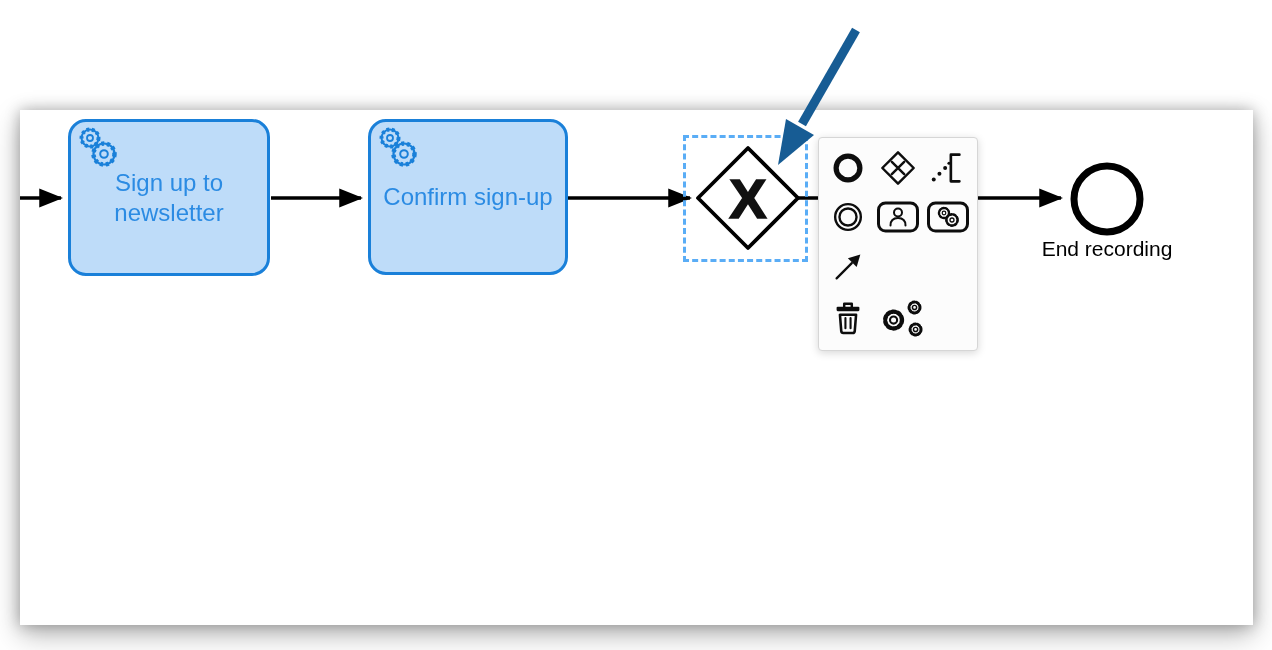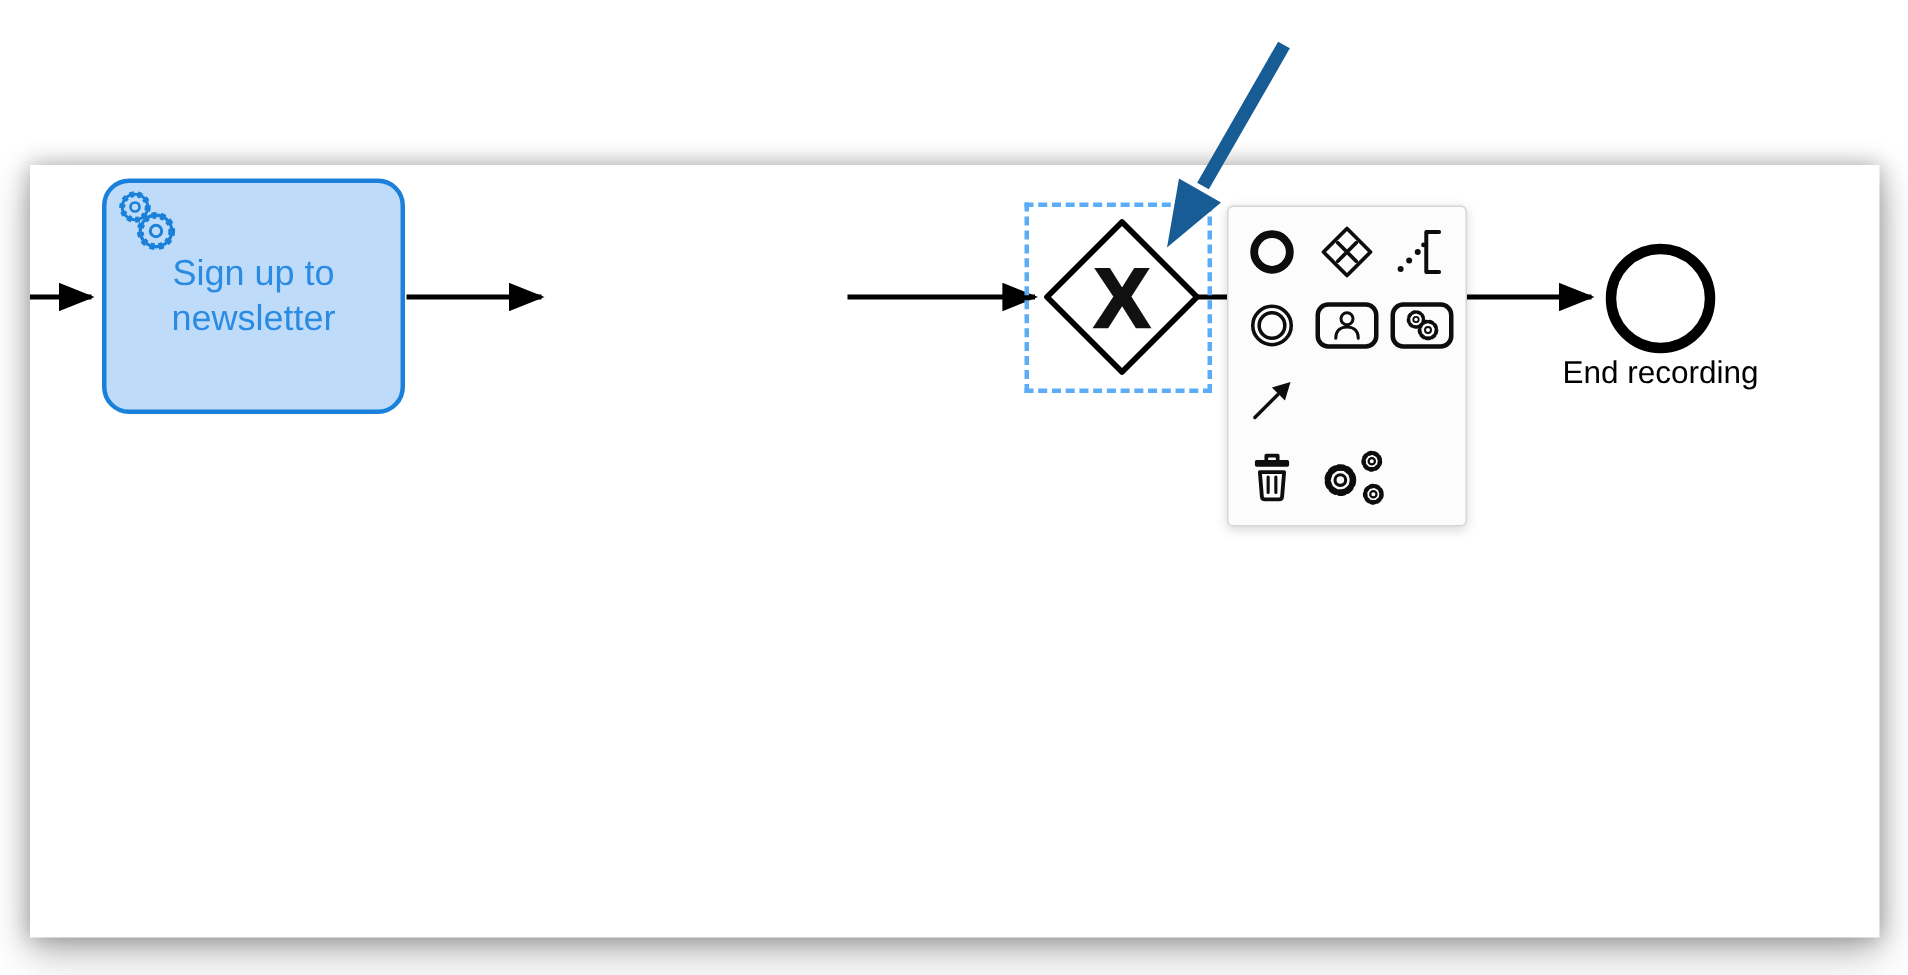--- a/index.html
+++ b/index.html
@@ -99,20 +99,34 @@
           <circle cx="16" cy="14" r="3" stroke-width="1.8"></circle>
           <circle cx="30" cy="30" r="10.5" fill="var(--task-fill,#bedcf9)" stroke="none"></circle>
           <circle cx="30" cy="30" r="10.5" stroke-width="4.5" stroke-dasharray="3 2.8"></circle>
           <circle cx="30" cy="30" r="10.5" stroke-width="2.2"></circle>
           <circle cx="30" cy="30" r="3.8" stroke-width="2"></circle>
         </g>
       </svg>
       <div class="tlabel">Sign up to newsletter</div>
     </div>
 
+    <div class="task task-2">
+      <svg class="task-gears" width="52" height="52" viewBox="0 0 52 52">
+        <g class="gicon">
+          <circle cx="16" cy="14" r="8.5" stroke-width="4" stroke-dasharray="2.7 2.5"></circle>
+          <circle cx="16" cy="14" r="8.5" stroke-width="2"></circle>
+          <circle cx="16" cy="14" r="3" stroke-width="1.8"></circle>
+          <circle cx="30" cy="30" r="10.5" fill="var(--task-fill,#bedcf9)" stroke="none"></circle>
+          <circle cx="30" cy="30" r="10.5" stroke-width="4.5" stroke-dasharray="3 2.8"></circle>
+          <circle cx="30" cy="30" r="10.5" stroke-width="2.2"></circle>
+          <circle cx="30" cy="30" r="3.8" stroke-width="2"></circle>
+        </g>
+      </svg>
+      <div class="tlabel">Confirm sign-up</div>
+    </div>
 
     <div class="selection"></div>
 
     <div class="pad">
 
       <div class="pad-entry">
         <svg width="38" height="38" viewBox="0 0 40 40">
           <circle class="pi" cx="20" cy="20" r="12.5" stroke-width="5.5"></circle>
         </svg>
       </div>

